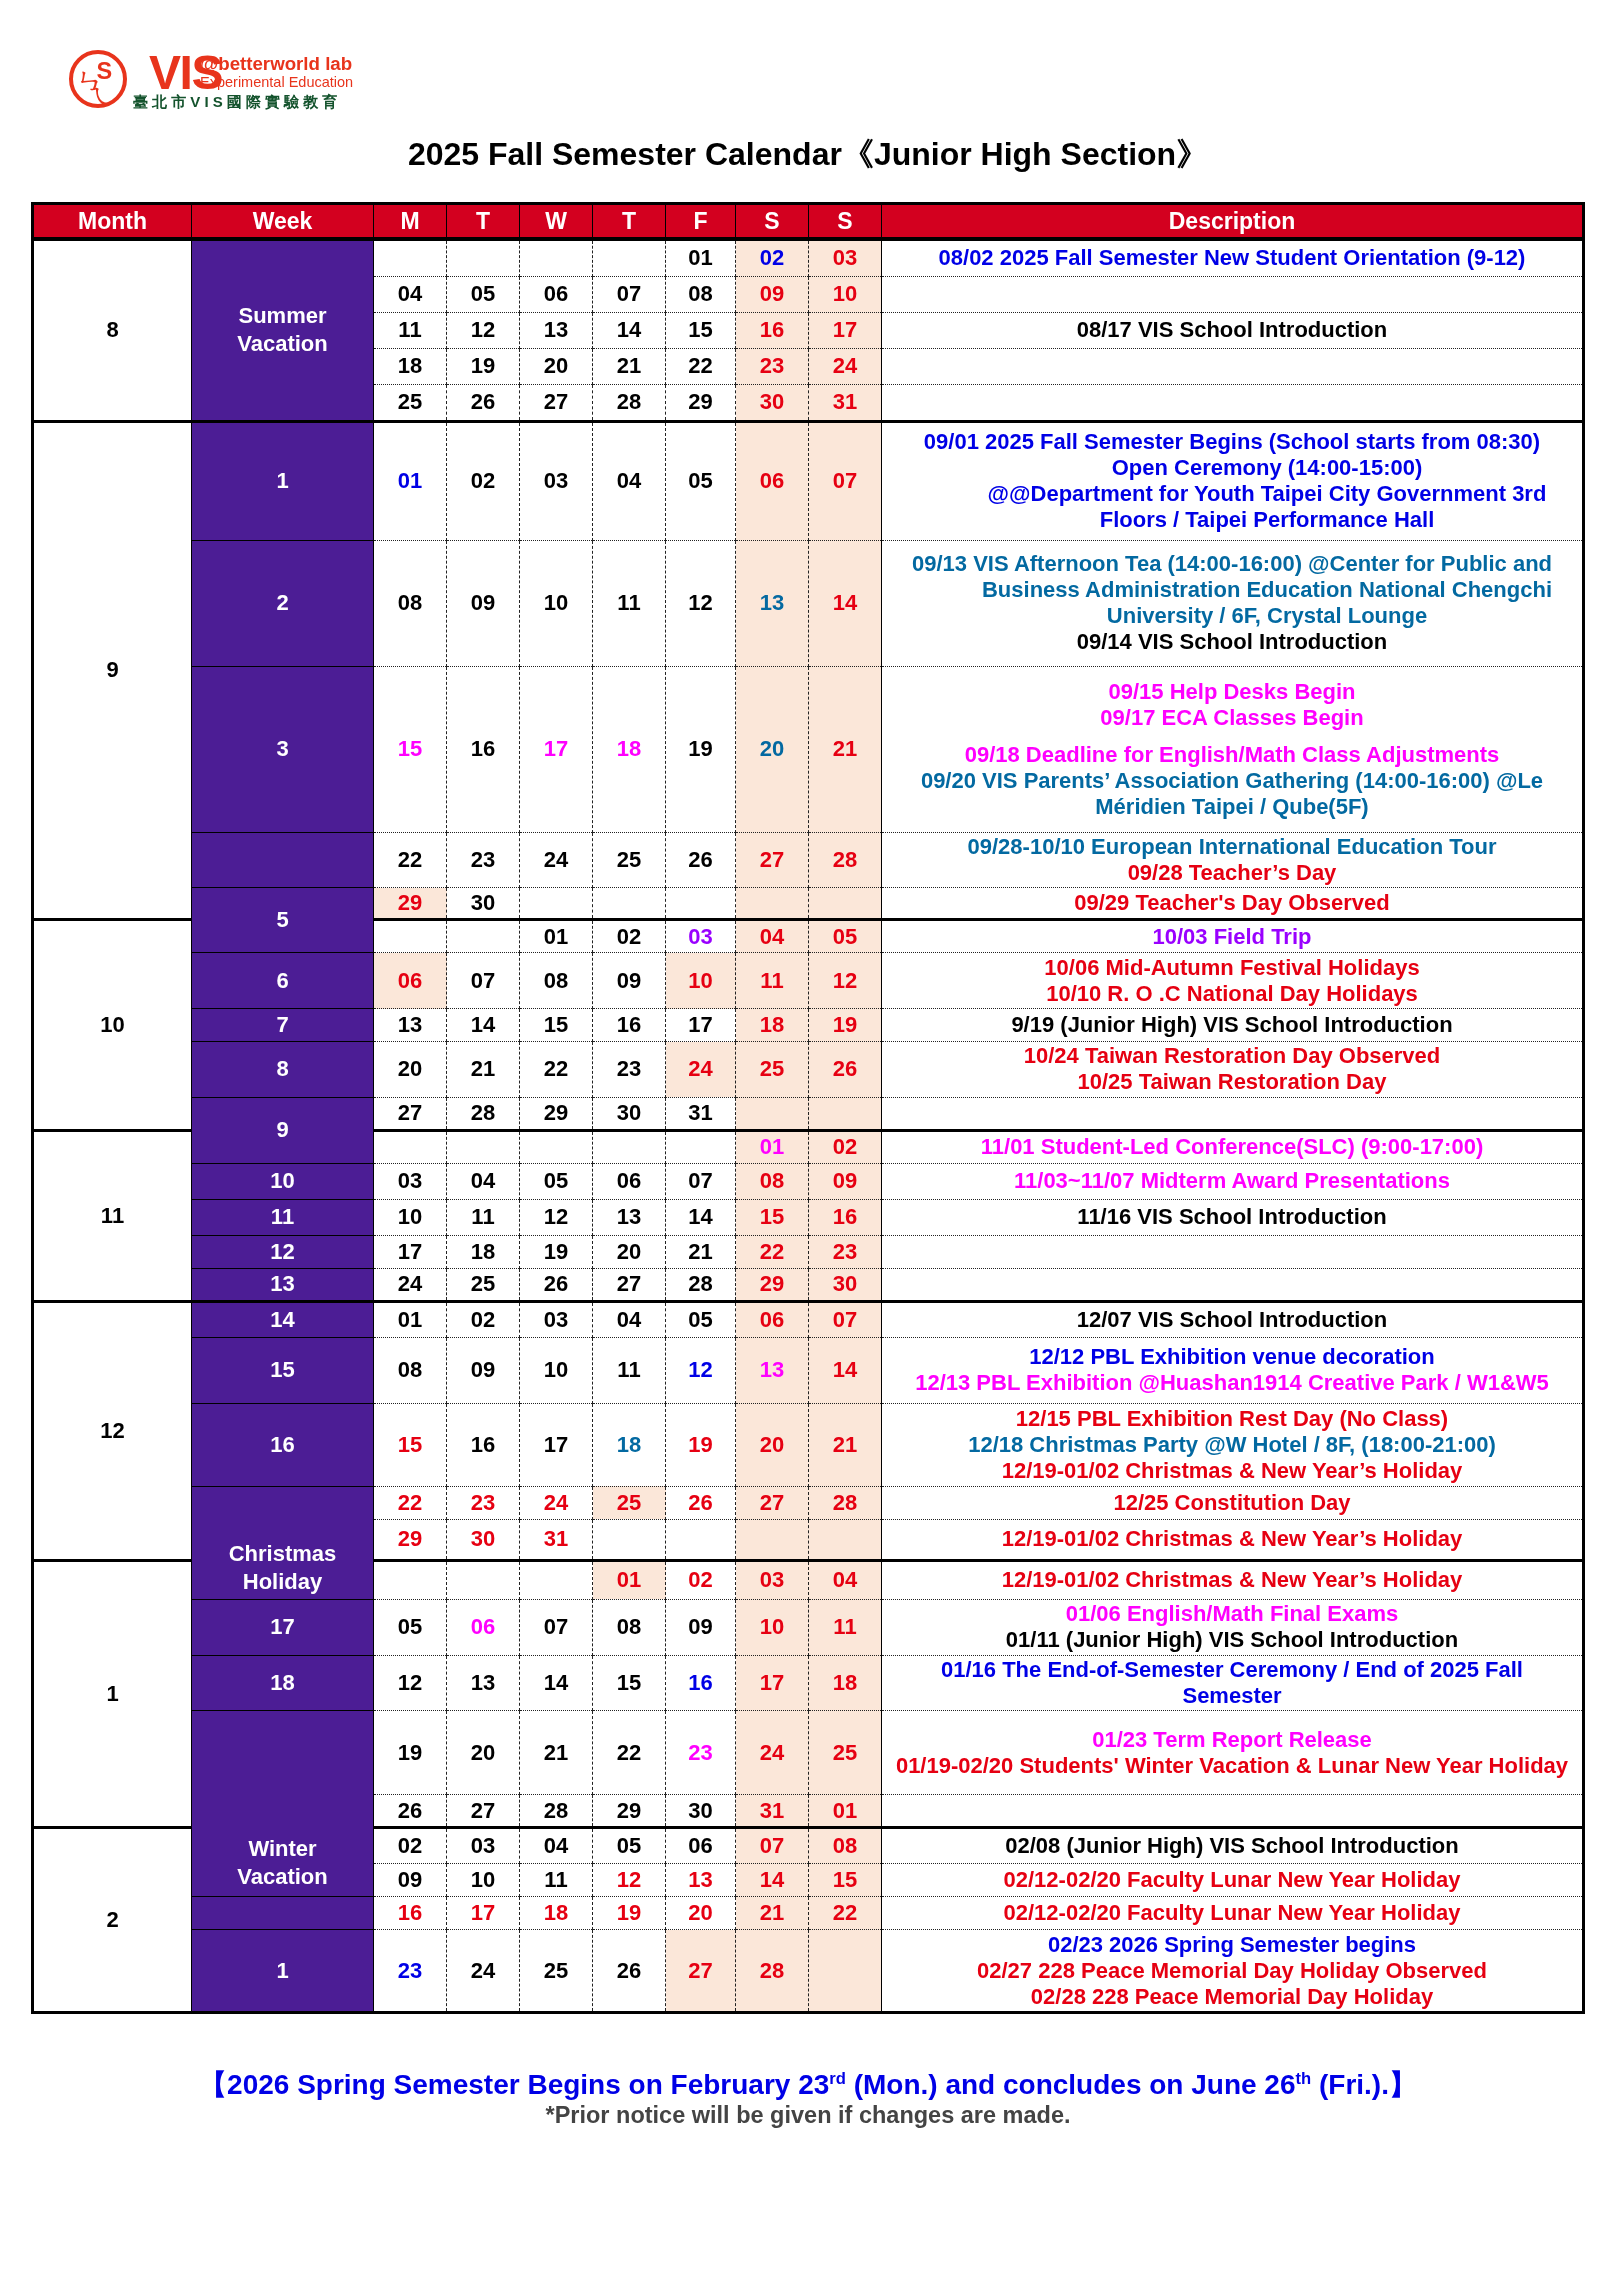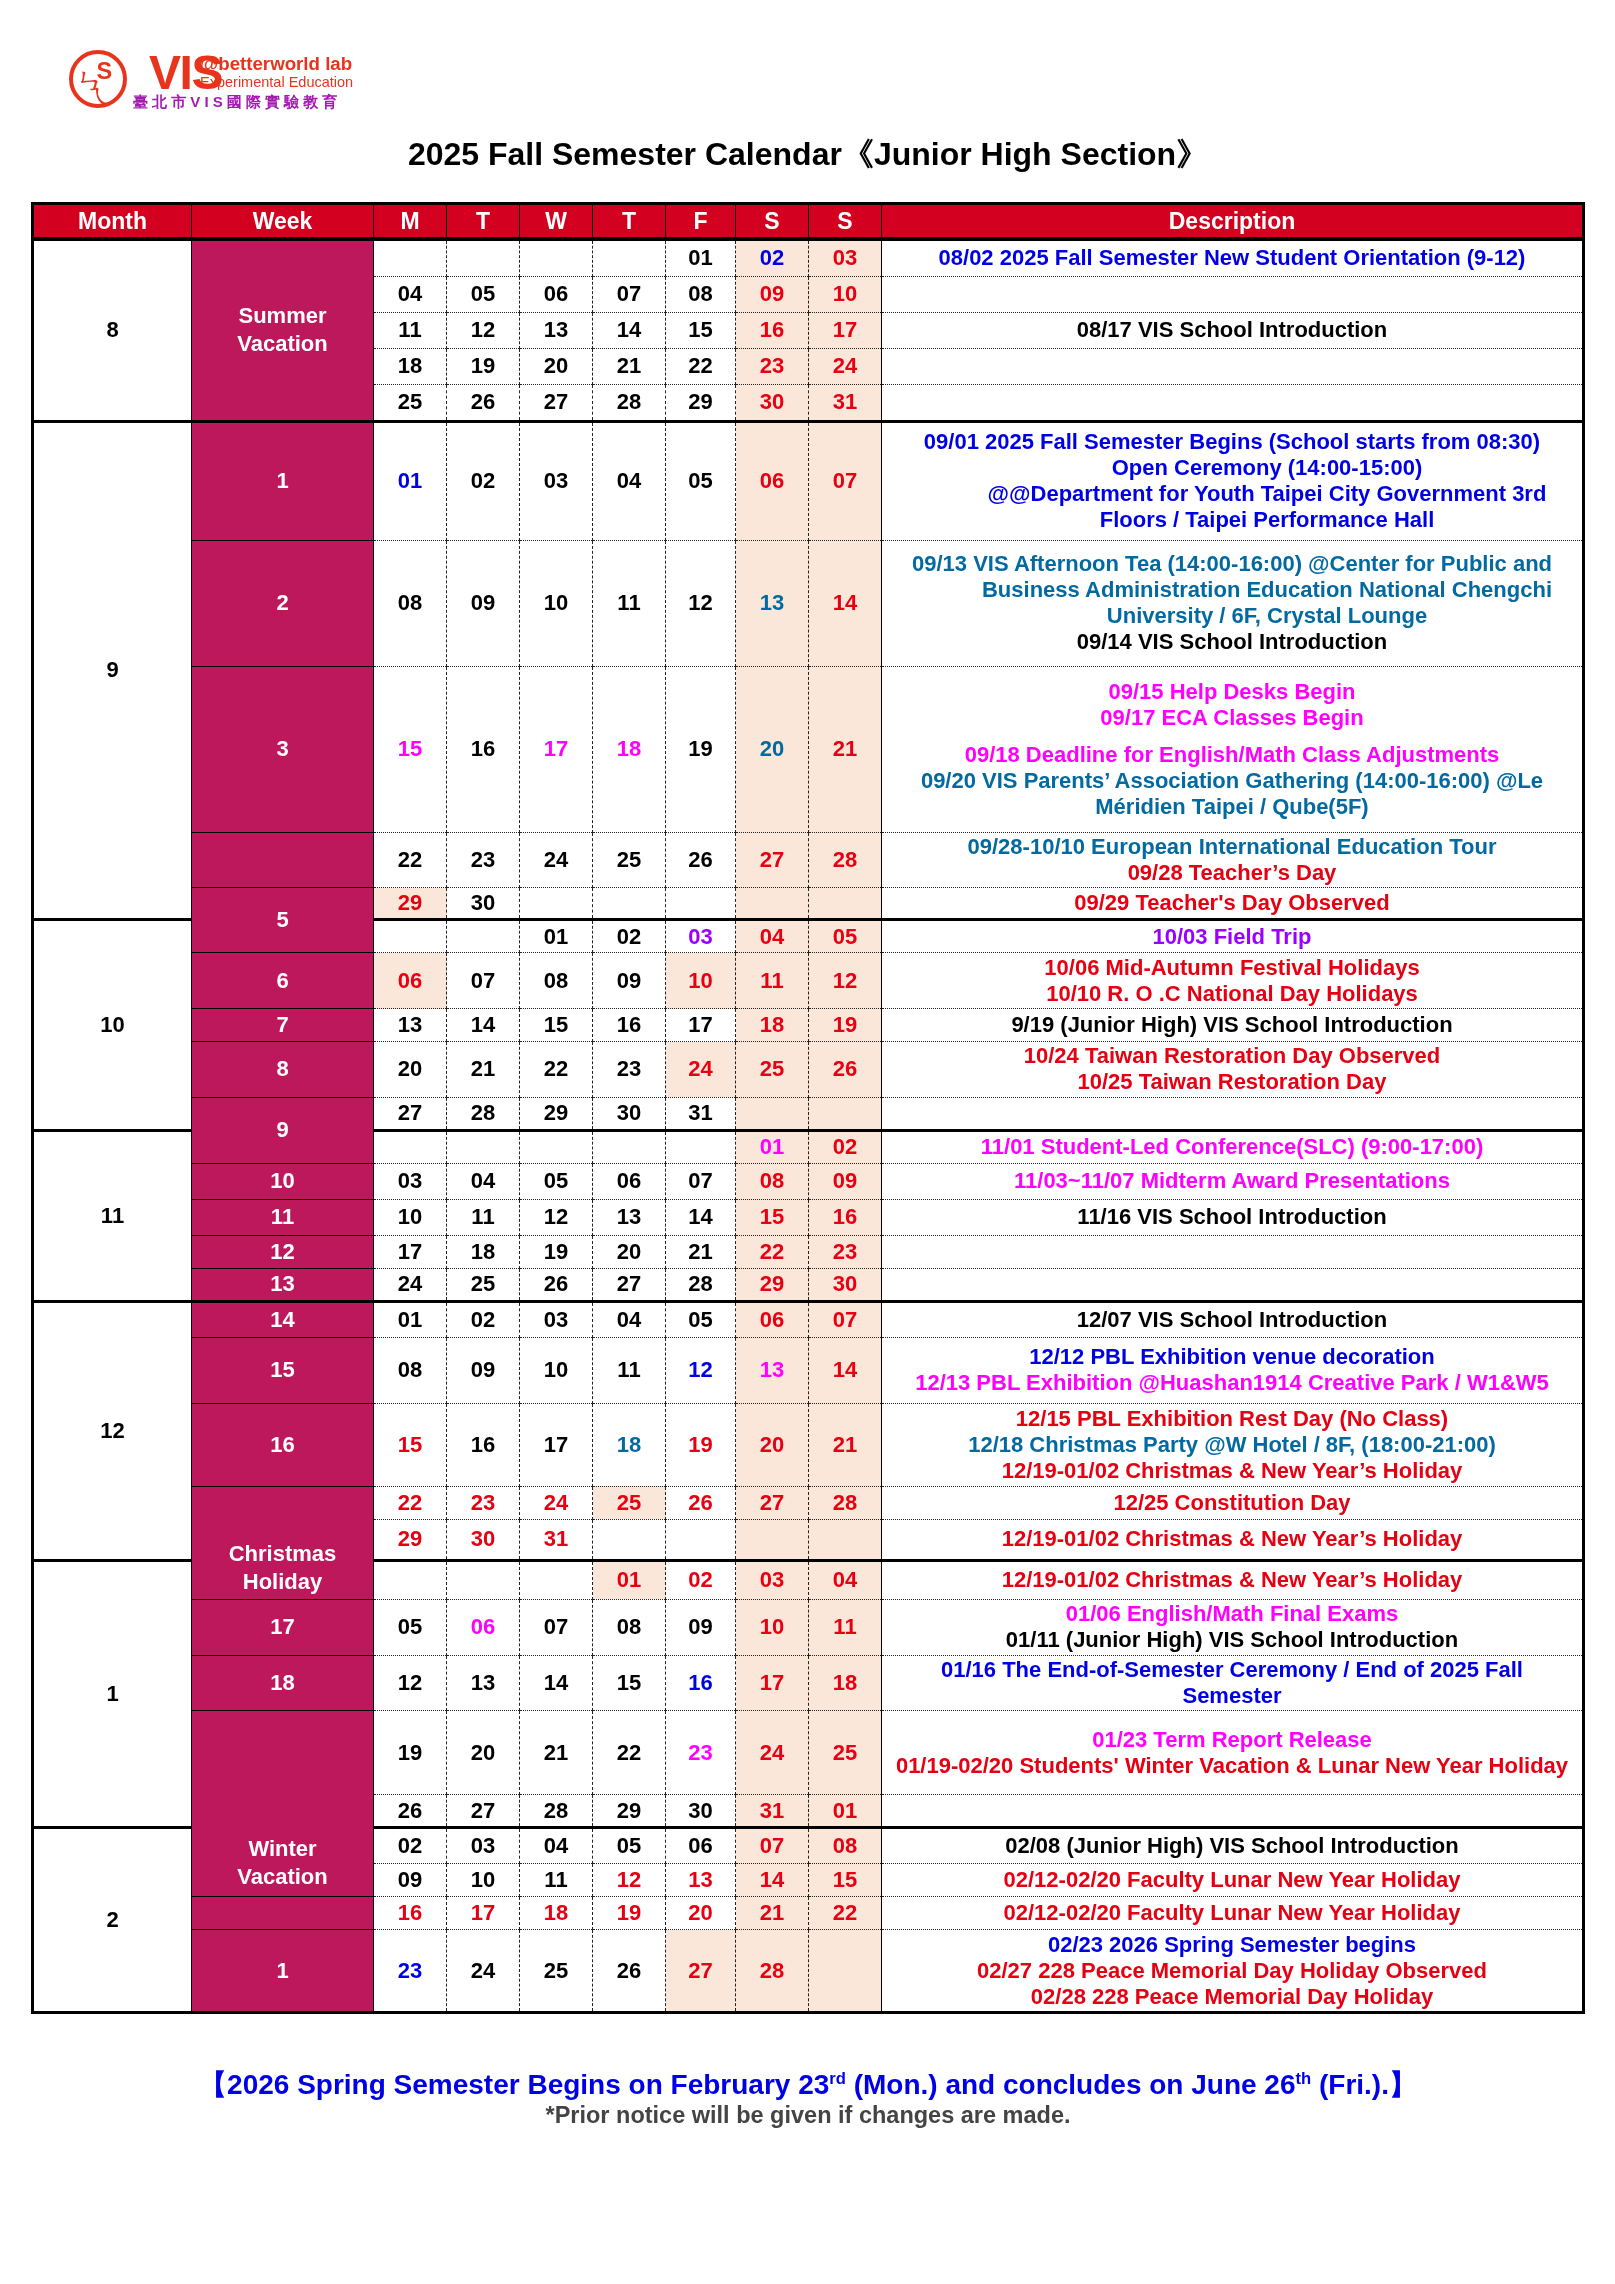--- a/index.html
+++ b/index.html
@@ -4,27 +4,27 @@
 <style>
   html, body { margin:0; padding:0; background:#ffffff; }
   body { width:1616px; height:2284px; position:relative; overflow:hidden;
          font-family:"Liberation Sans", sans-serif; font-weight:bold; }
   .logo { position:absolute; left:69px; top:50px; width:318px; height:66px; }
   .logo-circle { position:absolute; left:0; top:0; width:58px; height:58px; border:4.1px solid #e8341c; border-radius:50%; box-sizing:border-box; }
   .logo-circle span { position:absolute; color:#e8341c; font-size:23.5px; font-weight:bold; }
   .logo-vis { position:absolute; left:80px; top:-5.5px; font-size:48px; color:#e8341c; font-weight:bold; letter-spacing:-1.4px; }
   .logo-lab { position:absolute; left:131px; top:2.8px; font-size:18.7px; color:#e8341c; font-weight:bold; white-space:nowrap; }
   .logo-exp { position:absolute; left:131px; top:23.5px; font-size:14.5px; color:#e8341c; font-weight:normal; white-space:nowrap; }
-  .logo-cn { position:absolute; left:64px; top:43px; font-size:15px; color:#a21caf; font-weight:bold; white-space:nowrap; letter-spacing:4.1px; }
+  .logo-cn { position:absolute; left:64px; top:43px; font-size:15px; color:#14532d; font-weight:bold; white-space:nowrap; letter-spacing:4.1px; }
   .title { position:absolute; left:0; width:1616px; top:133px; text-align:center; font-size:32px; color:#000; }
   table.cal { position:absolute; left:31px; top:202px; border-collapse:collapse; table-layout:fixed; width:1554px; border:3.5px solid #000;padding-left:21px; }
   table.cal th { background:#d3001f; color:#fff; font-size:23px; height:32px; border:1.4px solid #000; border-bottom:4.1px solid #000; padding:0; font-weight:bold; }
   table.cal td { padding:0; text-align:center; font-size:22px; border-left:1.4px dashed #222; border-right:1.4px dashed #222; border-top:1.4px dotted #222; border-bottom:1.4px dotted #222; vertical-align:middle; }
   td.month { background:#fff; color:#000; border:3.5px solid #000 !important; border-right:1.4px solid #000 !important; font-size:22px; }
-  td.week { background:#be185d; color:#fff; border:1.4px solid #000 !important; font-size:22px; line-height:28px; }
+  td.week { background:#4c1d95; color:#fff; border:1.4px solid #000 !important; font-size:22px; line-height:28px; }
   td.desc { text-align:left; padding:1.4px 9.7px !important; font-size:21.4px; line-height:26px; border-left:1.4px solid #000 !important; border-right:3.5px solid #000 !important; }
   td.we { background:#fbe7d9; }
   tr.mstart td { border-top:3.5px solid #000 !important; }
   .c-black { color:#000; } .c-red { color:#e60012; } .c-blue { color:#0000e6; }
   .c-green { color:#0369a1; } .c-magenta { color:#ff00ff; } .c-purple { color:#9900ff; }
   .desc-line { display:block; }
   .indent { display:block; padding-left:70px; }
   .footer1 { position:absolute; left:0; width:1616px; top:2066px; text-align:center; font-size:28px; color:#0000e6; }
   .footer1 sup { font-size:16.6px; }
   .footer2 { position:absolute; left:0; width:1616px; top:2102px; text-align:center; font-size:23.5px; color:#444; }

